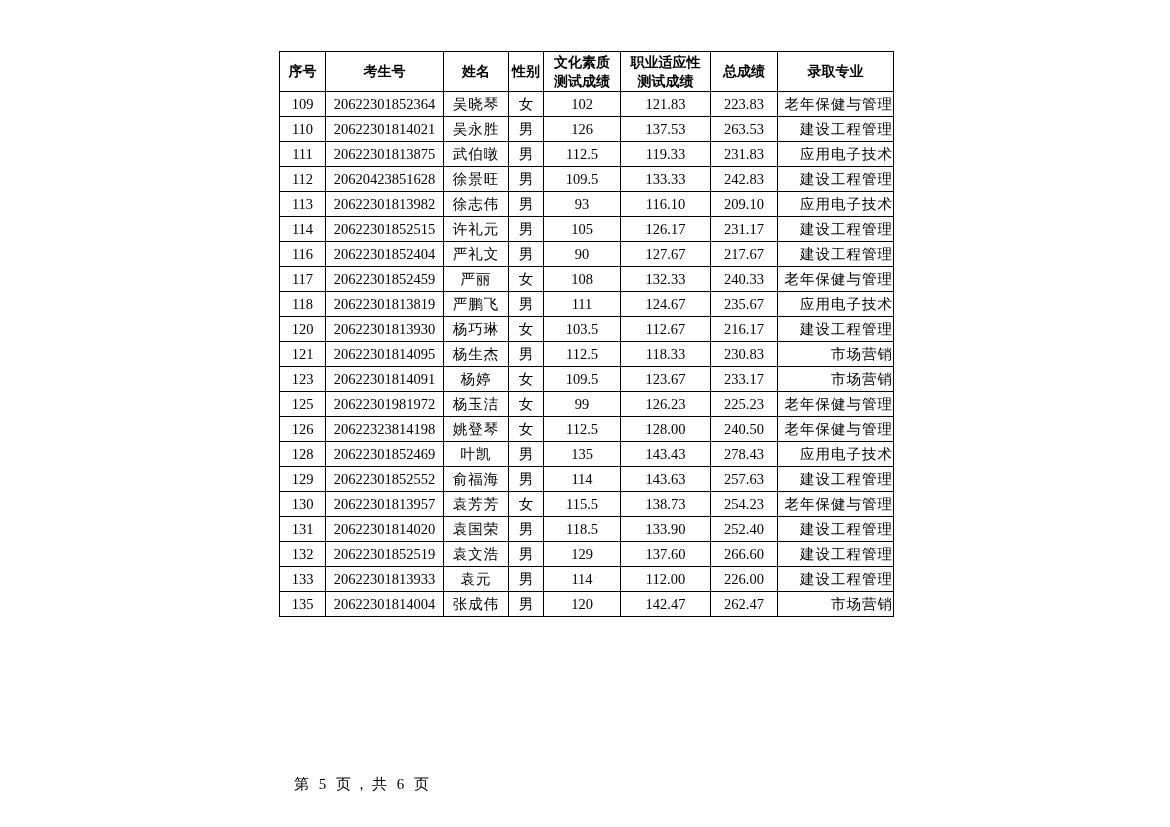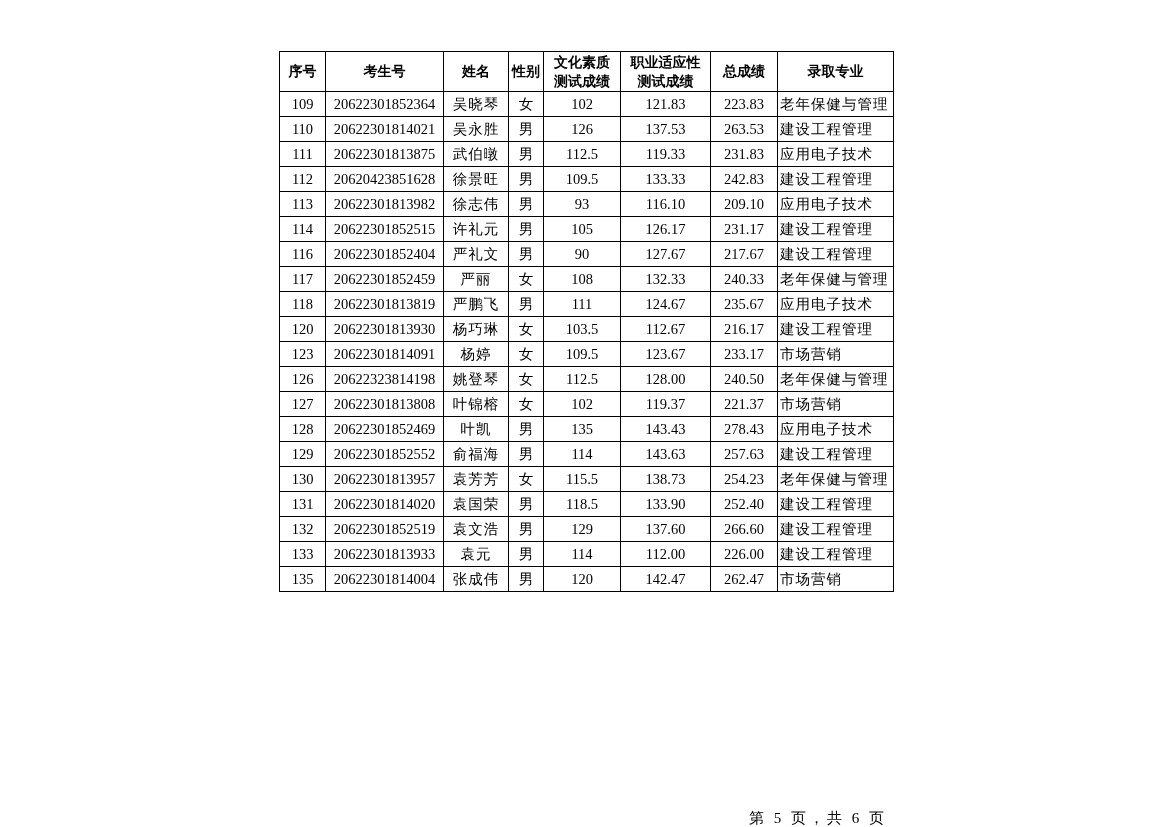--- a/index.html
+++ b/index.html
@@ -41,36 +41,35 @@
     white-space: pre-line;
   }
   table.results td {
     font-size: 14.5px;
     height: 24px;
     line-height: 24px;
     text-align: center;
     white-space: nowrap;
   }
   table.results td.col-7 {
-    text-align: left;
+    text-align: right;
     padding-left: 2px;
     letter-spacing: 1px;
   }
   table.results td.col-2 {
     letter-spacing: 1px;
   }
   .page-footer {
     position: absolute;
-    left: 273px;
+    left: 294px;
     top: 775px;
     width: 614px;
-    text-align: right;
+    text-align: left;
     font-size: 15px;
     letter-spacing: 3px;
-    margin-top: 34px;
   }
 </style>
 </head>
 <body>
 
 <div class="page">
 
   <table class="results">
     <colgroup>
       <col style="width:46px">
@@ -191,48 +190,58 @@
           <td class="col-0">120</td>
           <td class="col-1">20622301813930</td>
           <td class="col-2">杨巧琳</td>
           <td class="col-3">女</td>
           <td class="col-4">103.5</td>
           <td class="col-5">112.67</td>
           <td class="col-6">216.17</td>
           <td class="col-7">建设工程管理</td>
         </tr>
         <tr>
+          <td class="col-0">121</td>
+          <td class="col-1">20622301814095</td>
+          <td class="col-2">杨生杰</td>
+          <td class="col-3">男</td>
+          <td class="col-4">112.5</td>
+          <td class="col-5">118.33</td>
+          <td class="col-6">230.83</td>
+          <td class="col-7">市场营销</td>
+        </tr>
+        <tr>
           <td class="col-0">123</td>
           <td class="col-1">20622301814091</td>
           <td class="col-2">杨婷</td>
           <td class="col-3">女</td>
           <td class="col-4">109.5</td>
           <td class="col-5">123.67</td>
           <td class="col-6">233.17</td>
           <td class="col-7">市场营销</td>
         </tr>
         <tr>
+          <td class="col-0">125</td>
+          <td class="col-1">20622301981972</td>
+          <td class="col-2">杨玉洁</td>
+          <td class="col-3">女</td>
+          <td class="col-4">99</td>
+          <td class="col-5">126.23</td>
+          <td class="col-6">225.23</td>
+          <td class="col-7">老年保健与管理</td>
+        </tr>
+        <tr>
           <td class="col-0">126</td>
           <td class="col-1">20622323814198</td>
           <td class="col-2">姚登琴</td>
           <td class="col-3">女</td>
           <td class="col-4">112.5</td>
           <td class="col-5">128.00</td>
           <td class="col-6">240.50</td>
           <td class="col-7">老年保健与管理</td>
-        </tr>
-        <tr>
-          <td class="col-0">127</td>
-          <td class="col-1">20622301813808</td>
-          <td class="col-2">叶锦榕</td>
-          <td class="col-3">女</td>
-          <td class="col-4">102</td>
-          <td class="col-5">119.37</td>
-          <td class="col-6">221.37</td>
-          <td class="col-7">市场营销</td>
         </tr>
         <tr>
           <td class="col-0">128</td>
           <td class="col-1">20622301852469</td>
           <td class="col-2">叶凯</td>
           <td class="col-3">男</td>
           <td class="col-4">135</td>
           <td class="col-5">143.43</td>
           <td class="col-6">278.43</td>
           <td class="col-7">应用电子技术</td>

